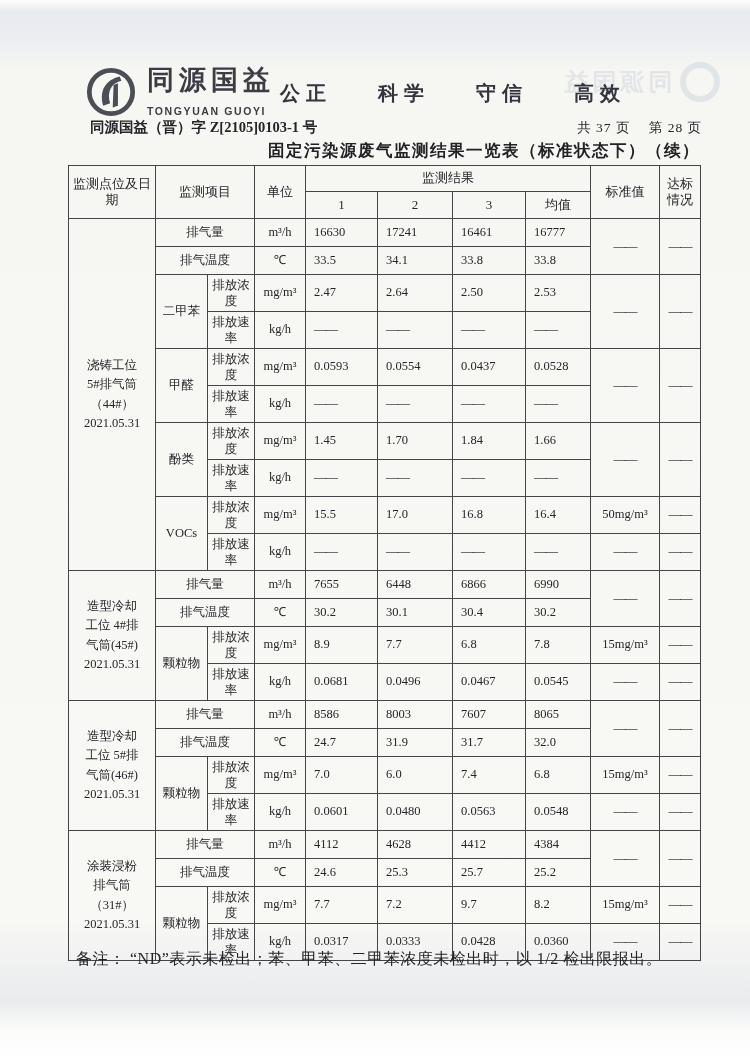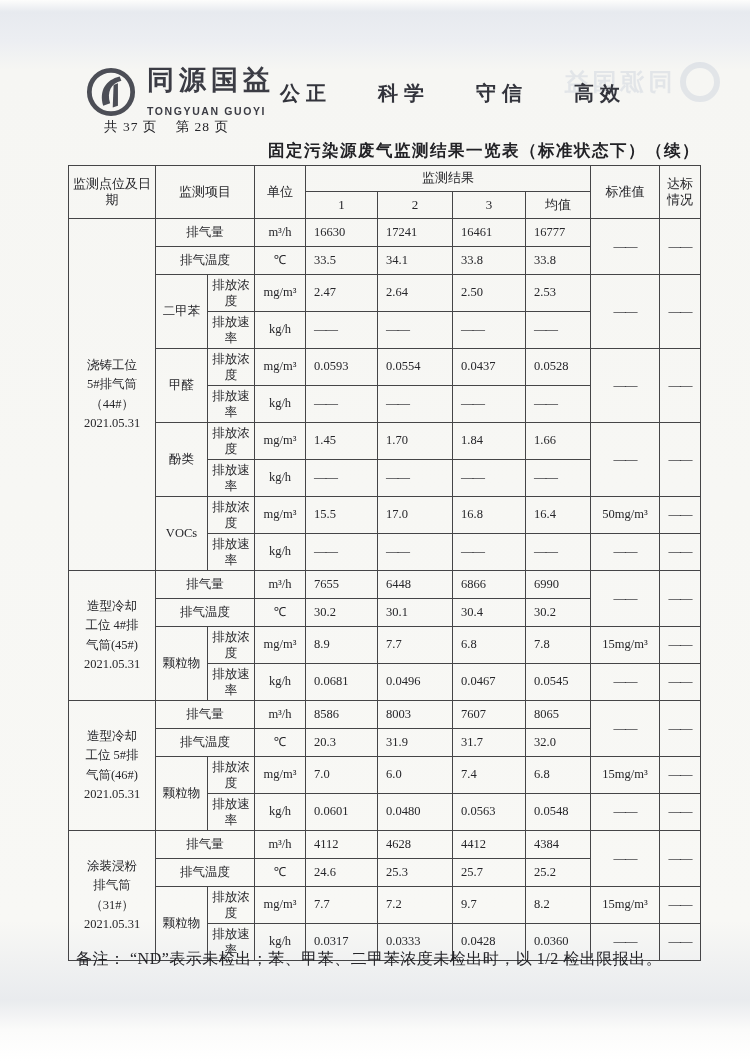--- a/index.html
+++ b/index.html
@@ -97,20 +97,21 @@
   </div>
 
   <div class="slogans" id="slogans">
       <span class="slogan">公正</span>
       <span class="slogan">科学</span>
       <span class="slogan">守信</span>
       <span class="slogan">高效</span>
     </div>
 
   <div class="doc-line">
+    <span class="doc-number">同源国益（晋）字 Z[2105]0103-1 号</span>
     <span class="page-info">
       <span>共 37 页</span>
       <span>第 28 页</span>
     </span>
   </div>
 
   <div class="page-title">固定污染源废气监测结果一览表（标准状态下）（续）</div>
 
   <table class="monitor">
     <colgroup>
@@ -301,21 +302,21 @@
           <td class="cell-value">8586</td>
           <td class="cell-value">8003</td>
           <td class="cell-value">7607</td>
           <td class="cell-value">8065</td>
           <td class="cell-std" rowspan="2"><span class="dash">——</span></td>
           <td class="cell-comp" rowspan="2"><span class="dash">——</span></td>
         </tr>
         <tr class="r-s">
           <td class="cell-item" colspan="2">排气温度</td>
           <td class="cell-unit">℃</td>
-          <td class="cell-value">20.3</td>
+          <td class="cell-value">24.7</td>
           <td class="cell-value">31.9</td>
           <td class="cell-value">31.7</td>
           <td class="cell-value">32.0</td>
         </tr>
         <tr class="r-t">
           <td class="cell-group" rowspan="2">颗粒物</td>
           <td class="cell-sub">排放浓度</td>
           <td class="cell-unit">mg/m³</td>
           <td class="cell-value">7.0</td>
           <td class="cell-value">6.0</td>

